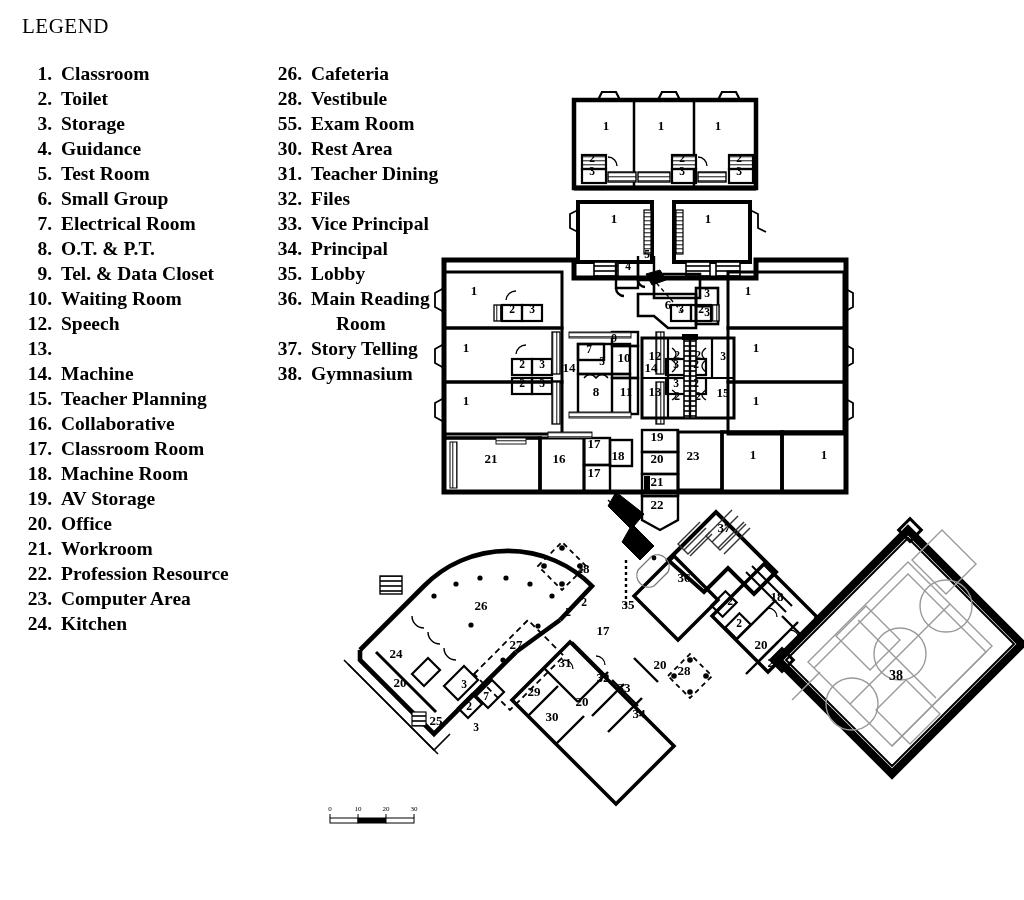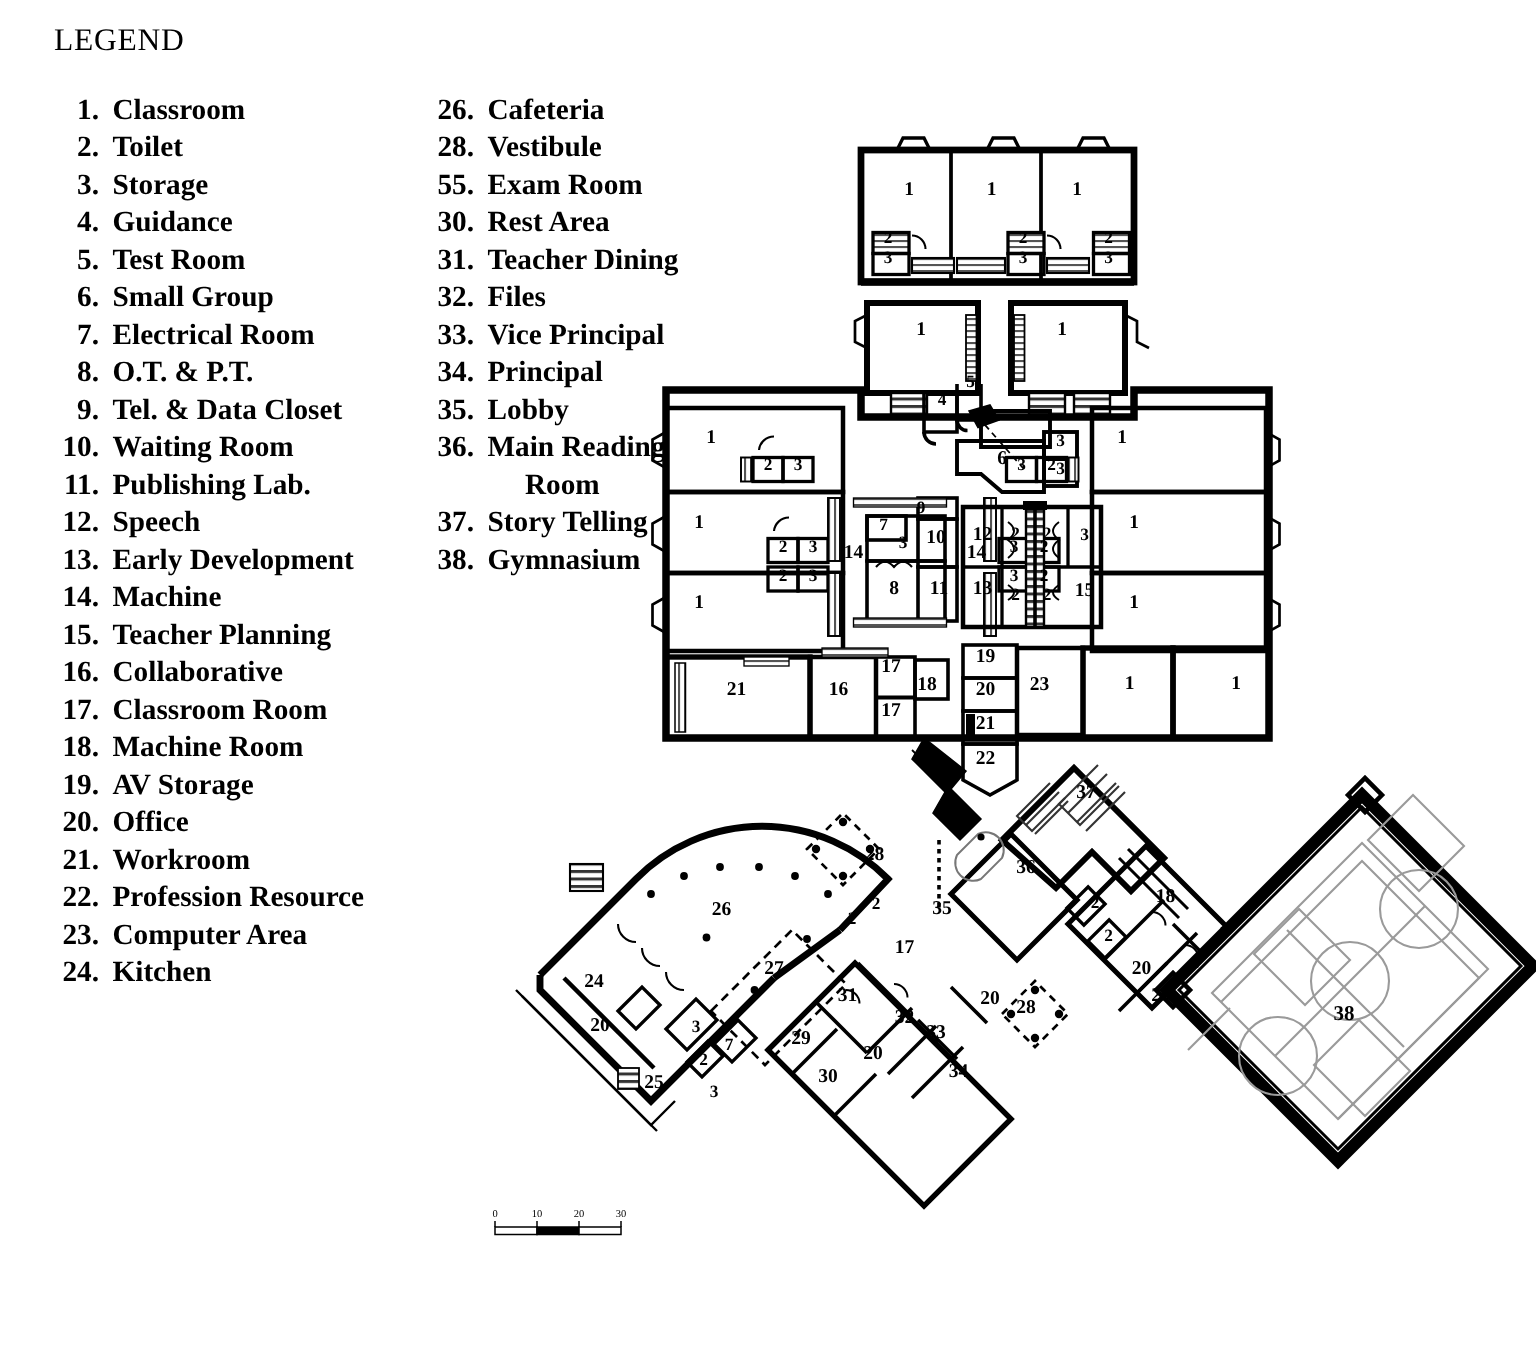--- a/index.html
+++ b/index.html
@@ -4,21 +4,21 @@
 <style>
   html,body{margin:0;padding:0;background:#ffffff;}
   body{
     width:1024px;height:900px;position:relative;overflow:hidden;
     font-family:"Liberation Serif","DejaVu Serif",serif;
     color:#000;
   }
   #root{position:absolute;inset:0;}
 
   
-  #legend{position:absolute;left:32px;top:14px;width:420px;}
+  #legend{position:absolute;left:18px;top:14px;width:420px;}
   #legend-title{
     font-size:21px;font-weight:400;letter-spacing:.5px;
     font-family:"Liberation Serif","DejaVu Serif",serif;
     margin:0 0 22px 4px;
   }
   .legend-cols{position:relative;}
   .legend-col{position:absolute;top:0;}
   .legend-col.c1{left:0;width:250px;}
   .legend-col.c2{left:250px;width:240px;}
   .legend-item{
@@ -79,30 +79,25 @@
           </div>
           <div class="legend-item">
             <span class="legend-num">9.</span>
             <span class="legend-label">Tel. &amp; Data Closet</span>
           </div>
           <div class="legend-item">
             <span class="legend-num">10.</span>
             <span class="legend-label">Waiting Room</span>
           </div>
           <div class="legend-item">
-            <span class="legend-num">11.</span>
-            <span class="legend-label">Publishing Lab.</span>
-          </div>
-          <div class="legend-item">
             <span class="legend-num">12.</span>
             <span class="legend-label">Speech</span>
           </div>
           <div class="legend-item">
             <span class="legend-num">13.</span>
-            <span class="legend-label">Early Development</span>
           </div>
           <div class="legend-item">
             <span class="legend-num">14.</span>
             <span class="legend-label">Machine</span>
           </div>
           <div class="legend-item">
             <span class="legend-num">15.</span>
             <span class="legend-label">Teacher Planning</span>
           </div>
           <div class="legend-item">

